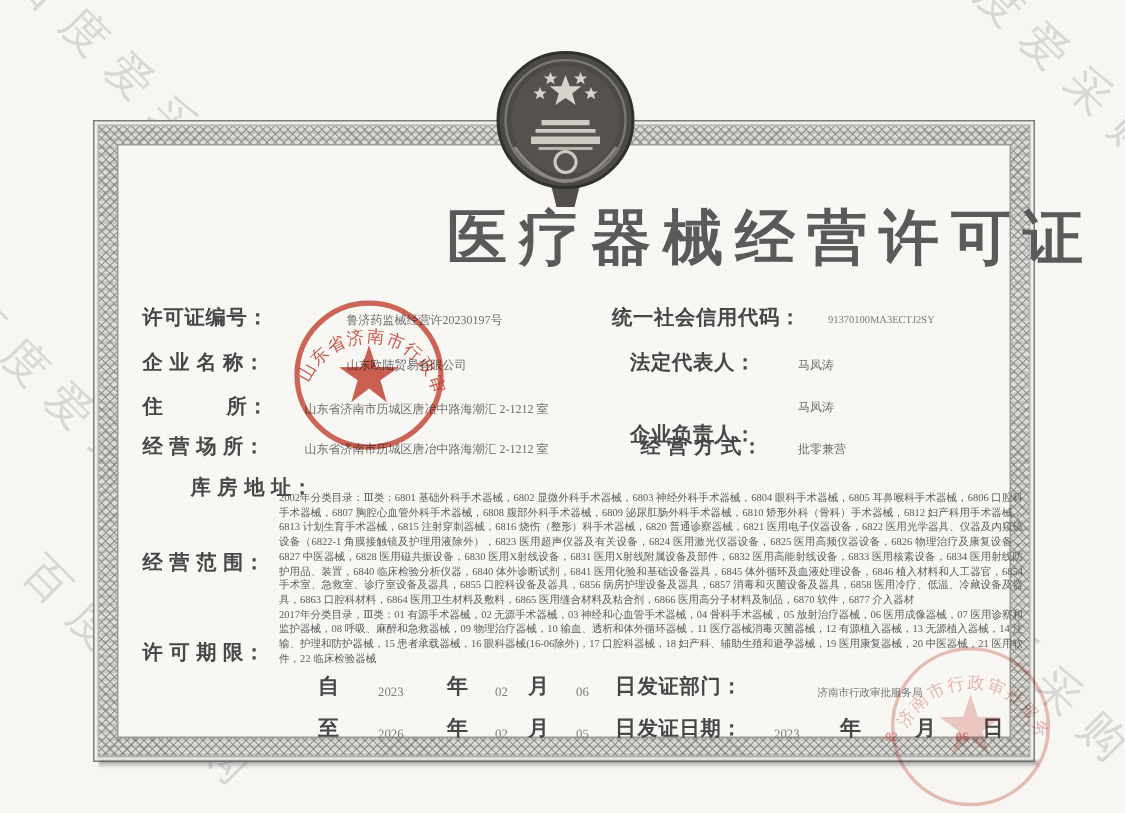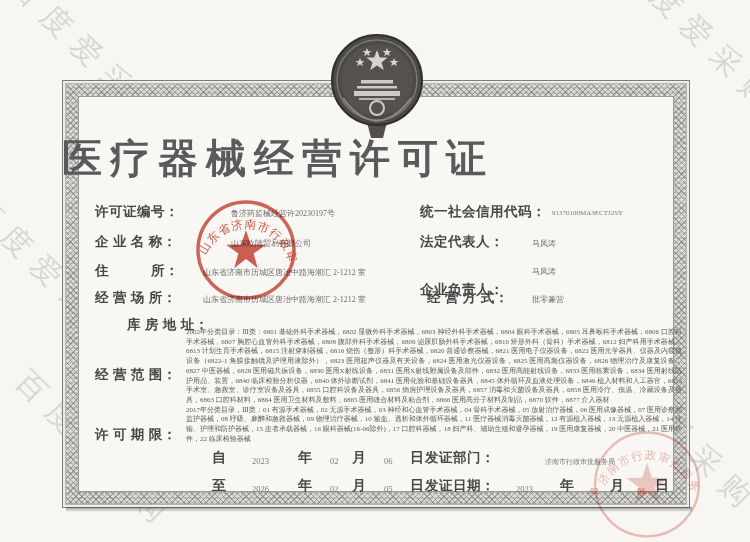--- a/index.html
+++ b/index.html
@@ -16,21 +16,21 @@
       background:
         repeating-linear-gradient(45deg, rgba(110,110,108,.50) 0 1px, transparent 1px 4px),
         repeating-linear-gradient(-45deg, rgba(110,110,108,.50) 0 1px, transparent 1px 4px),
         repeating-linear-gradient(0deg, rgba(140,140,138,.25) 0 2px, transparent 2px 5px),
         #dddcd8;}
   .frame-inner{position:absolute;inset:15px;background:#f8f7f4;border:1px solid #9a9996;}
   .page-shadow{position:absolute;left:66px;top:507px;width:626px;height:5px;
        background:linear-gradient(to bottom, rgba(70,70,70,.55), rgba(120,120,120,0));
        filter:blur(.6px);}
   
-  .title{position:absolute;left:62px;width:668px;top:131px;text-align:left;
+  .title{position:absolute;left:62px;width:668px;top:131px;text-align:right;
          font-size:40px;font-weight:bold;color:#5a5a5a;letter-spacing:8px;}
   .lbl{position:absolute;font-weight:bold;font-size:13.5px;color:#474747;letter-spacing:.5px;white-space:nowrap;}
   .val{position:absolute;font-size:8px;color:#6d6d6d;white-space:nowrap;}
   .val-tiny{position:absolute;font-size:7px;color:#777;white-space:nowrap;}
   .scope-text{position:absolute;left:186px;top:328px;width:496px;font-size:7px;
       line-height:9.7px;color:#5c5c5c;text-align:justify;}
   .scope-text p{margin:0;}
   .big-char{position:absolute;font-weight:bold;font-size:14px;color:#474747;}
   .num{position:absolute;font-size:8.5px;color:#7a7a7a;}
   .red-faint{position:absolute;font-size:8.5px;color:rgba(198,70,55,.55);font-weight:bold;}
@@ -82,21 +82,21 @@
   <div class="val" style="left:203px;top:238px;padding-left:28px;">山东欧陆贸易有限公司</div>
 
   <div class="lbl" style="left:95px;top:262px;">住　　　所：</div>
   <div class="val" style="left:203px;top:267px;">山东省济南市历城区唐冶中路海潮汇 2-1212 室</div>
 
   <div class="lbl" style="left:95px;top:289px;">经 营 场 所：</div>
   <div class="val" style="left:203px;top:294px;">山东省济南市历城区唐冶中路海潮汇 2-1212 室</div>
 
   <div class="lbl" style="left:95px;top:316px;margin-left:32px;">库 房 地 址：</div>
 
-  <div class="lbl" style="left:420px;top:203px;text-align:right;">统一社会信用代码：</div>
+  <div class="lbl" style="left:408px;top:203px;text-align:right;">统一社会信用代码：</div>
   <div class="val-tiny" style="left:552px;top:209px;text-align:center;">91370100MA3ECTJ2SY</div>
 
   <div class="lbl" style="left:420px;top:233px;">法定代表人：</div>
   <div class="val" style="left:532px;top:238px;">马凤涛</div>
 
   <div class="lbl" style="left:420px;top:261px;margin-top:20px;">企业负责人：</div>
   <div class="val" style="left:532px;top:266px;">马凤涛</div>
 
   <div class="lbl" style="left:427px;top:289px;">经 营 方 式：</div>
   <div class="val" style="left:532px;top:294px;">批零兼营</div>

